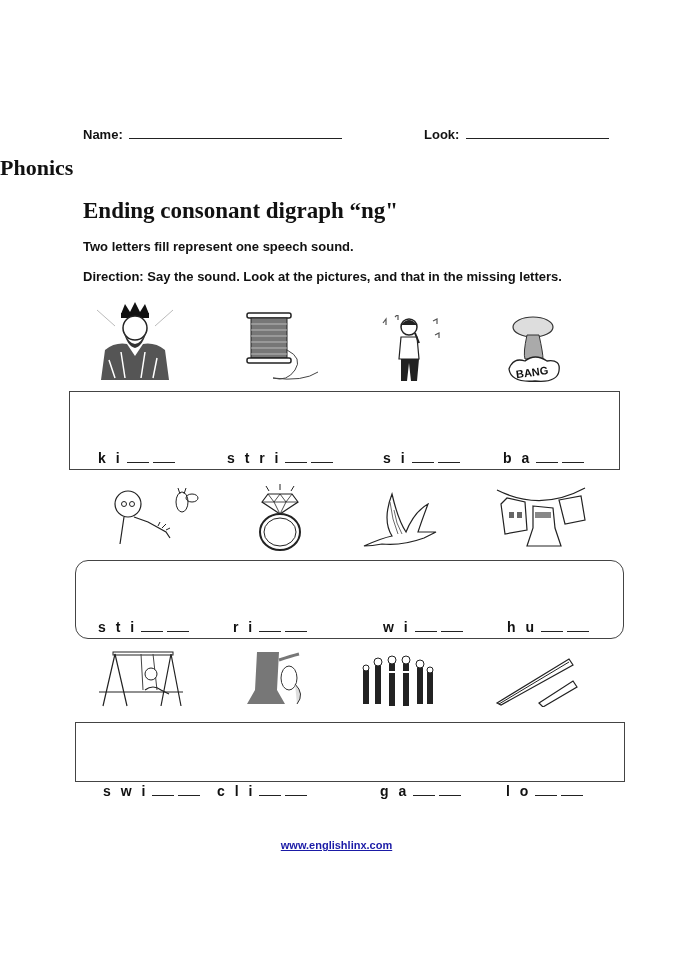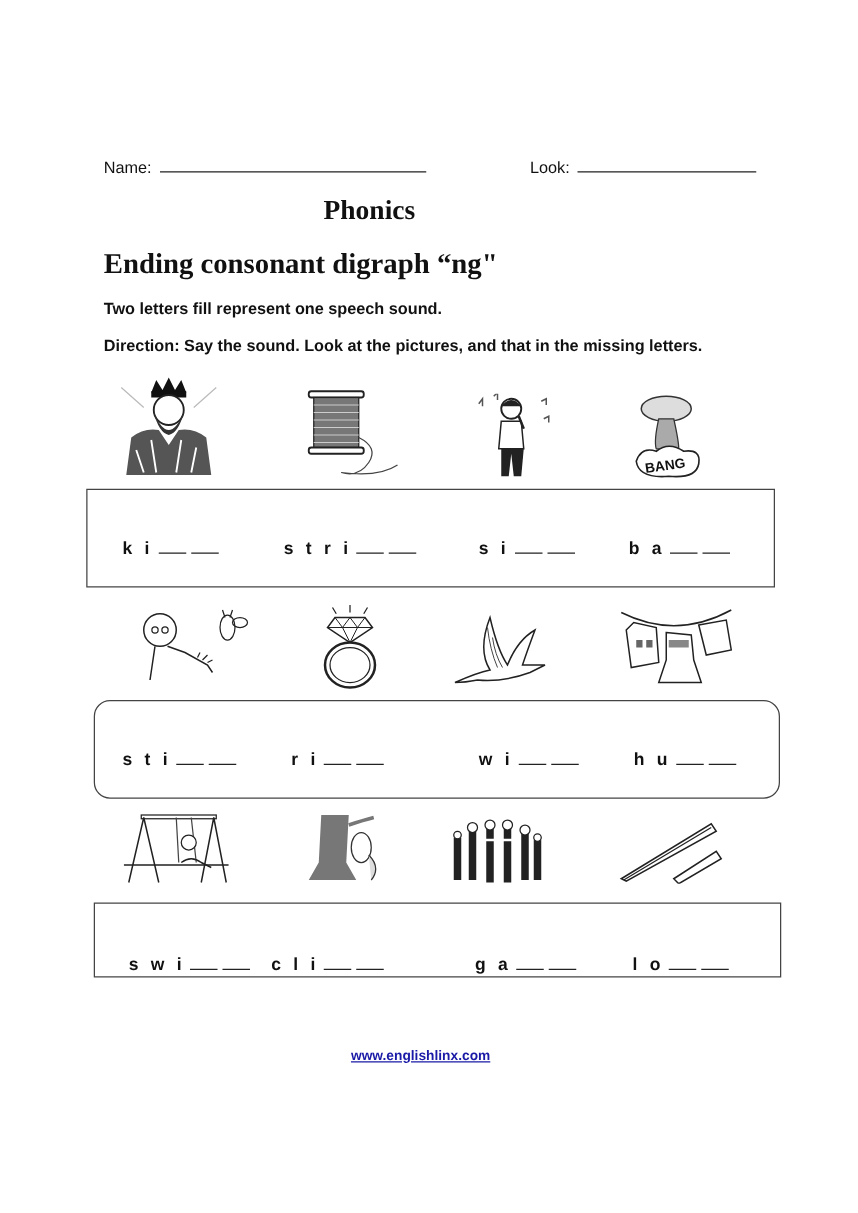--- a/index.html
+++ b/index.html
@@ -1,40 +1,40 @@
 <!DOCTYPE html>
 <html><head>
 <meta charset="utf-8">
 <style>
   html,body{margin:0;padding:0;background:#ffffff;}
   body{width:686px;height:970px;position:relative;overflow:hidden;font-family:"Liberation Sans",sans-serif;color:#111;}
   .abs{position:absolute;}
-  .field-label{font-weight:normal;font-size:13px;}
+  .field-label{font-weight:bold;font-size:13px;}
   .field-line{display:inline-block;border-bottom:1.3px solid #222;height:12px;vertical-align:baseline;}
   .title{font-family:"Liberation Serif","DejaVu Serif",serif;font-weight:bold;}
   .bold13{font-weight:bold;font-size:13px;}
   .box{position:absolute;border:1.5px solid #444;box-sizing:border-box;background:#fff;}
-  .word{position:absolute;font-weight:bold;font-size:14px;letter-spacing:3px;white-space:nowrap;}
+  .word{position:absolute;font-weight:bold;font-size:14px;letter-spacing:3px;white-space:nowrap;margin-top:20px;}
   .blank{display:inline-block;width:22px;border-bottom:1.4px solid #222;margin-left:4px;height:1px;vertical-align:baseline;}
   .pic{position:absolute;}
   .footer-link{font-family:"Liberation Sans",sans-serif;font-size:11px;font-weight:bold;color:#1a1aa6;text-decoration:underline;}
 </style>
 </head>
 <body>
 
 <div class="abs" style="left:83px;top:125px;">
   <span class="field-label">Name:</span>
   <span class="field-line" style="width:213px;margin-left:2px;"></span>
 </div>
 <div class="abs" style="left:424px;top:125px;">
   <span class="field-label">Look:</span>
   <span class="field-line" style="width:143px;margin-left:2px;"></span>
 </div>
 
-<div class="abs title" style="left:0;width:591px;top:155px;text-align:center;font-size:22px;">Phonics</div>
+<div class="abs title" style="left:0;width:591px;top:155px;font-size:22px;">Phonics</div>
 <div class="abs title" style="left:83px;top:198px;font-size:23px;">Ending consonant digraph “ng"</div>
 <div class="abs bold13" style="left:83px;top:239px;">Two letters fill represent one speech sound.</div>
 <div class="abs bold13" style="left:83px;top:269px;">Direction: Say the sound. Look at the pictures, and that in the missing letters.</div>
 
 <div class="pic" style="left:95px;top:300px;width:80px;height:85px;">
   <svg width="80" height="85" viewBox="0 0 80 85">
     <path d="M26 14 L30 4 L35 12 L40 2 L45 12 L50 4 L54 14 Z" fill="#111"></path>
     <rect x="26" y="13" width="28" height="5" fill="#111"></rect>
     <ellipse cx="40" cy="28" rx="12" ry="12" fill="#fff" stroke="#222" stroke-width="1.5"></ellipse>
     <path d="M28 30 Q40 58 52 30 Q48 46 40 48 Q32 46 28 30Z" fill="#333"></path>

